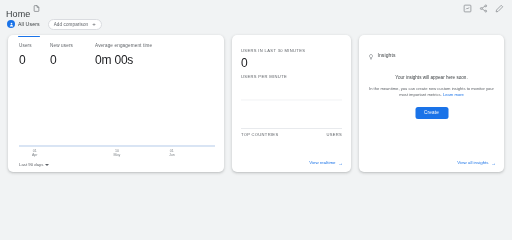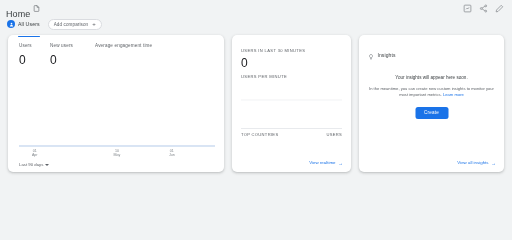--- a/index.html
+++ b/index.html
@@ -397,20 +397,21 @@
       <div class="metric">
         <div class="metric-label">Users</div>
         <div class="metric-value">0</div>
       </div>
       <div class="metric">
         <div class="metric-label">New users</div>
         <div class="metric-value">0</div>
       </div>
       <div class="metric">
         <div class="metric-label">Average engagement time</div>
+        <div class="metric-value">0m 00s</div>
       </div>
     </div>
 
     <div class="chart-area">
       <svg class="chart-svg" width="196" height="68" viewBox="0 0 196 68">
         <line x1="0" y1="63" x2="196" y2="63" stroke="#dadce0" stroke-width="0.6"></line>
         <polyline points="0,63 196,63" fill="none" stroke="#1a73e8" stroke-width="0.7" opacity="0.35"></polyline>
       </svg>
       <div class="xticks">
         <div class="xtick" style="left:8%">

